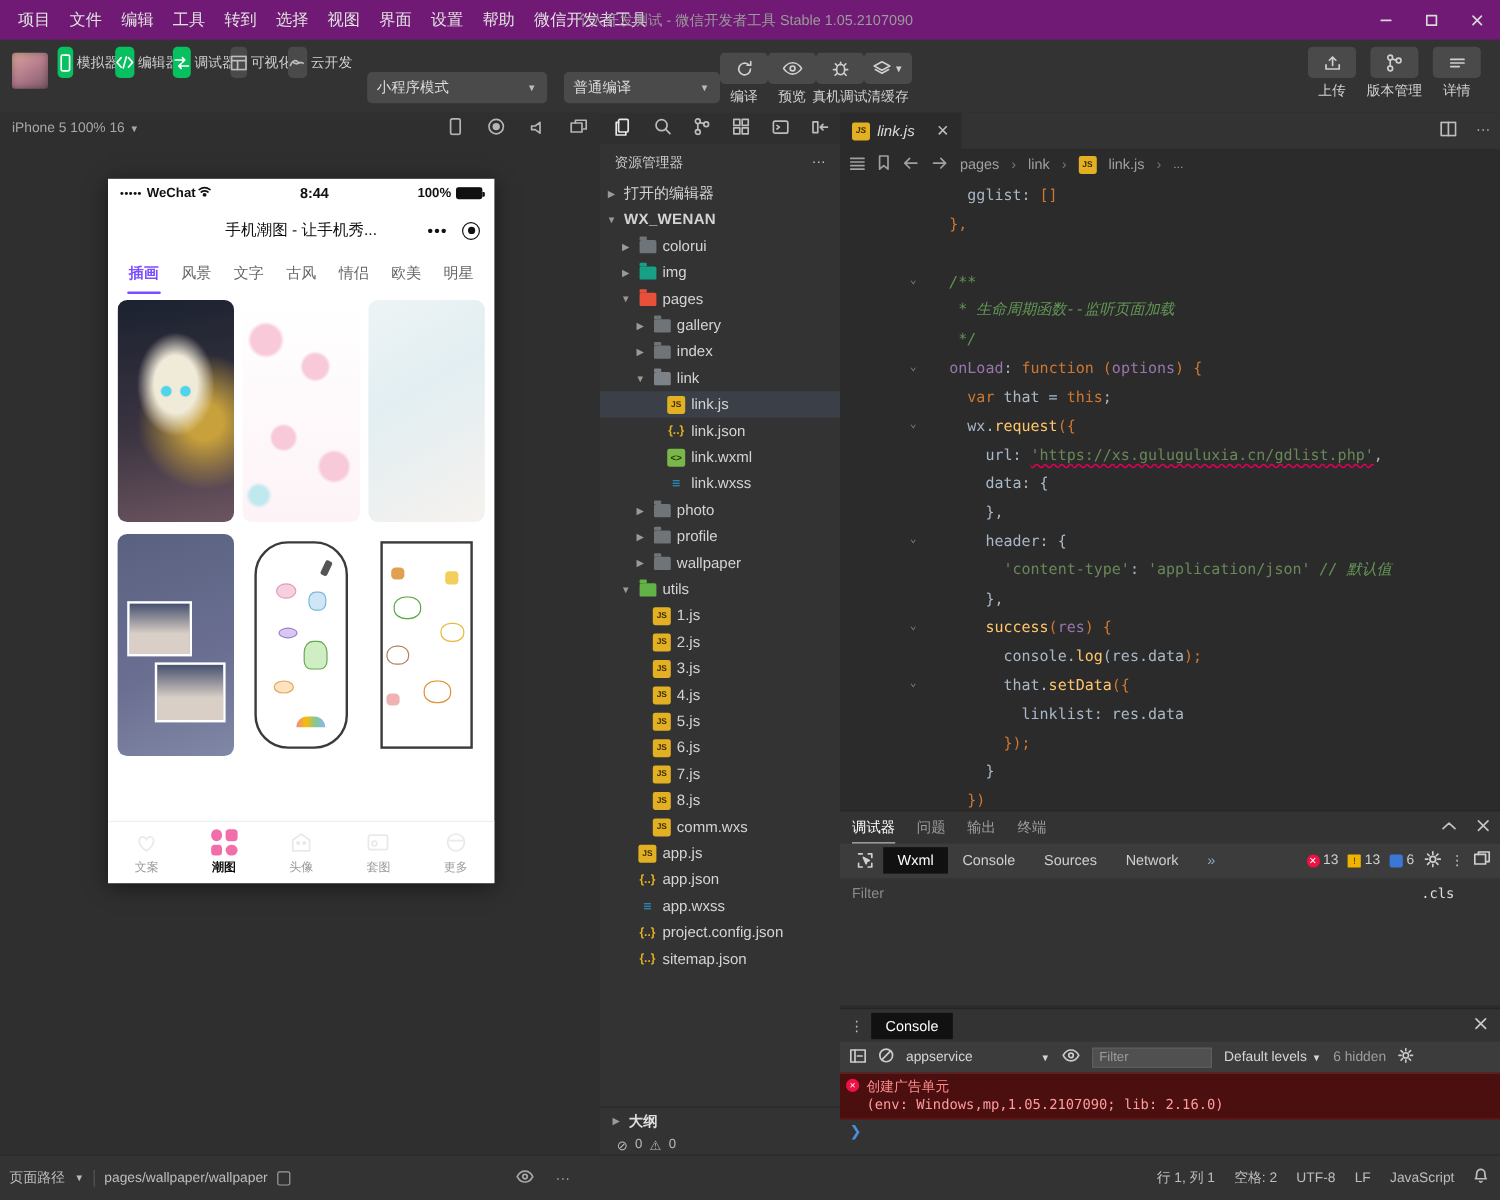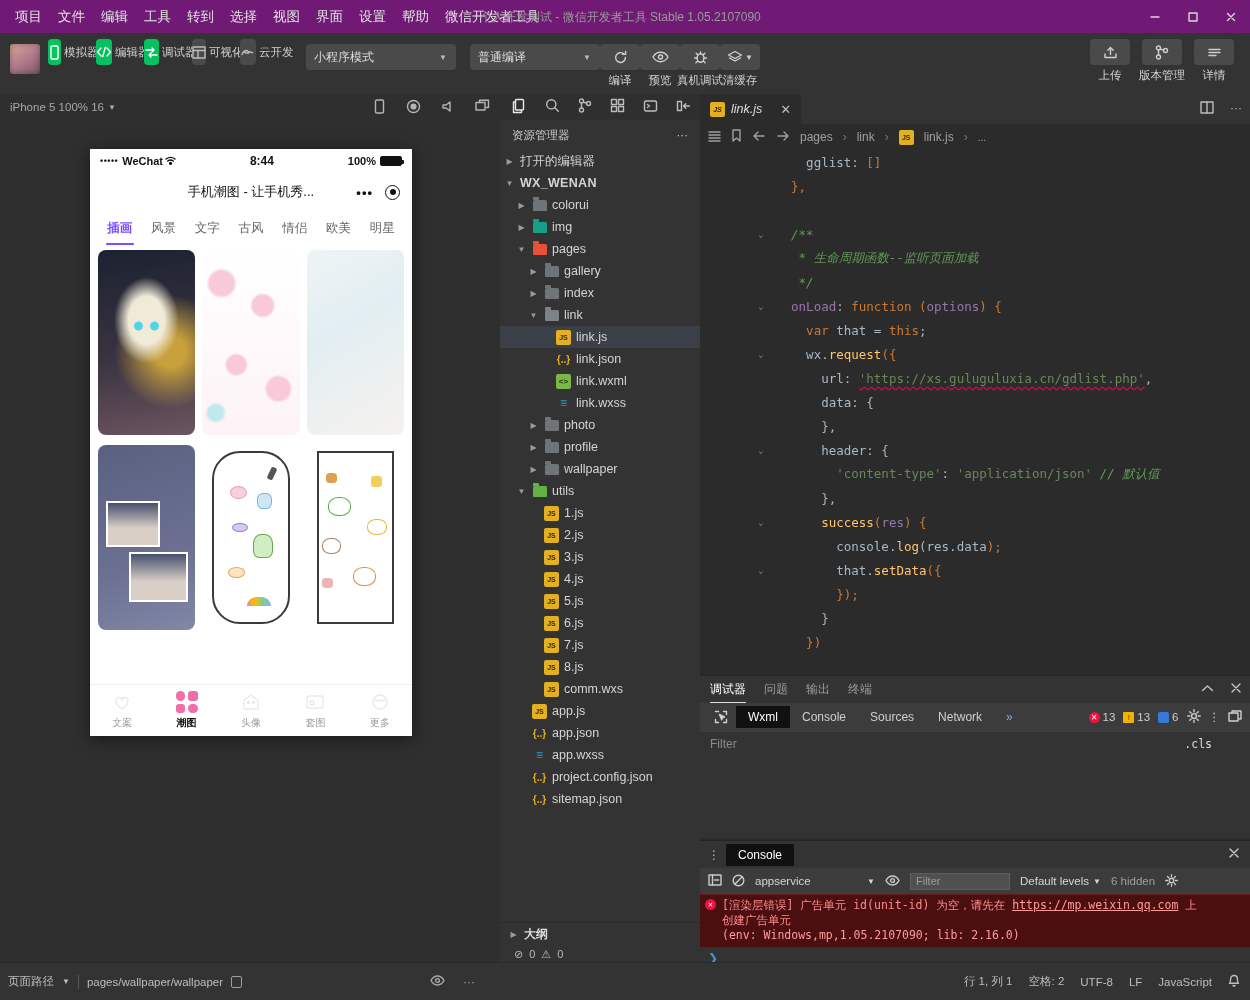--- a/index.html
+++ b/index.html
@@ -37,21 +37,21 @@
   .tgroup{ display:flex; margin-left:8px; }
   .tbtn{ width:48px; display:flex; align-items:center; gap:3px; cursor:default; }
   .tbtn .sq{
     width:42px;height:26px;border-radius:4px;display:flex;align-items:center;justify-content:center;
     color:#fff;font-size:12px;
   }
   .tbtn.on .sq{ background:#07c160; }
   .tbtn.off .sq{ background:#4a4a4a; color:#bdbdbd; }
   .tbtn .lbl{ font-size:11.5px; color:#d2d2d2; white-space:nowrap; }
   .select{
-    height:26px; min-width:150px; background:#4a4a4a; border-radius:4px; margin-top:5px;
+    height:26px; min-width:150px; background:#4a4a4a; border-radius:4px; margin-top:21px;
     display:flex; align-items:center; padding:0 8px; color:#dcdcdc; font-size:12px; position:relative;
   }
   .select .cv{ position:absolute; right:9px; font-size:8px; color:#bbb; }
   .sel-wrap{ margin-left:18px; }
   .sel-wrap.w2{ margin-left:14px; }
   .icn-btn{ width:40px; display:flex; flex-direction:column; align-items:center; gap:3px; }
   .icn-btn .sq{ width:40px;height:26px;border-radius:4px;background:#4a4a4a;display:flex;align-items:center;justify-content:center;color:#cfcfcf; }
   .icn-btn .lbl{ font-size:11.5px; color:#d2d2d2; white-space:nowrap; }
   .grp{ display:flex; align-items:flex-start; margin-top:5px; }
   .tb-right{ position:absolute; right:10px; top:5px; display:flex; }
@@ -793,20 +793,21 @@
         <div class="cl"><span class="gut"></span><span class="fold">⌄</span><span class="ctxt"><span class="p">    wx.</span><span class="f">request</span><span class="br">({</span></span></div>
         <div class="cl"><span class="gut"></span><span class="fold"></span><span class="ctxt"><span class="p">      url: </span><span class="url-err">'https://xs.guluguluxia.cn/gdlist.php'</span><span class="p">,</span></span></div>
         <div class="cl"><span class="gut"></span><span class="fold"></span><span class="ctxt"><span class="p">      data: {</span></span></div>
         <div class="cl"><span class="gut"></span><span class="fold"></span><span class="ctxt"><span class="p">      },</span></span></div>
         <div class="cl"><span class="gut"></span><span class="fold">⌄</span><span class="ctxt"><span class="p">      header: {</span></span></div>
         <div class="cl"><span class="gut"></span><span class="fold"></span><span class="ctxt"><span class="s">        'content-type'</span><span class="p">: </span><span class="s">'application/json'</span><span class="p"> </span><span class="c">// 默认值</span></span></div>
         <div class="cl"><span class="gut"></span><span class="fold"></span><span class="ctxt"><span class="p">      },</span></span></div>
         <div class="cl"><span class="gut"></span><span class="fold">⌄</span><span class="ctxt"><span class="p">      </span><span class="f">success</span><span class="br">(</span><span class="v">res</span><span class="br">) {</span></span></div>
         <div class="cl"><span class="gut"></span><span class="fold"></span><span class="ctxt"><span class="p">        console.</span><span class="f">log</span><span class="p">(res.data</span><span class="br">);</span></span></div>
         <div class="cl"><span class="gut"></span><span class="fold">⌄</span><span class="ctxt"><span class="p">        that.</span><span class="f">setData</span><span class="br">({</span></span></div>
+        <div class="cl"><span class="gut"></span><span class="fold"></span><span class="ctxt"><span class="p">          linklist: res.data</span></span></div>
         <div class="cl"><span class="gut"></span><span class="fold"></span><span class="ctxt"><span class="p">        </span><span class="br">});</span></span></div>
         <div class="cl"><span class="gut"></span><span class="fold"></span><span class="ctxt"><span class="p">      }</span></span></div>
         <div class="cl"><span class="gut"></span><span class="fold"></span><span class="ctxt"><span class="p">    </span><span class="br">})</span></span></div>
       </div>
   </div>
 
   <div class="dbg">
     <div class="dbg-tabs" id="dbgtabs">
 
     <div class="dt act">调试器</div>
@@ -916,23 +917,20 @@
       <span style="color:#9e9e9e">6 hidden</span>
       <span>
         <svg width="13" height="13" viewBox="0 0 14 14">
             <circle cx="7" cy="7" r="2.4"></circle>
             <path d="M7 .8v2M7 11.2v2M.8 7h2M11.2 7h2M2.7 2.7l1.4 1.4M9.9 9.9l1.4 1.4M11.3 2.7L9.9 4.1M4.1 9.9l-1.4 1.4"></path>
           </svg>
       </span>
     </div>
     <div class="cerr">
       <span class="ei">✕</span>
-      <div>
-        <span>[渲染层错误] 广告单元 id(unit-id) 为空，请先在 </span><a href="#">https://mp.weixin.qq.com</a><span> 上</span>
-      </div>
       <div>创建广告单元</div>
       <div style="color:#ff9b9b">(env: Windows,mp,1.05.2107090; lib: 2.16.0)</div>
     </div>
     <div class="cprompt">
       <span>❯</span>
     </div>
   </div>
 
   <div class="status">
     <div class="st-l">

